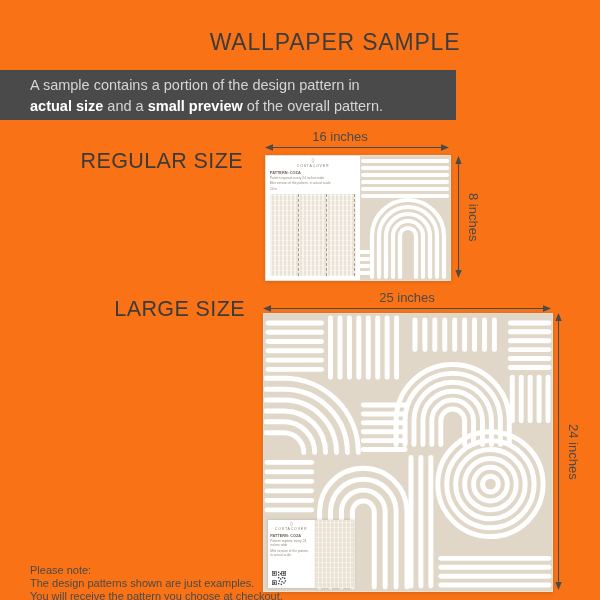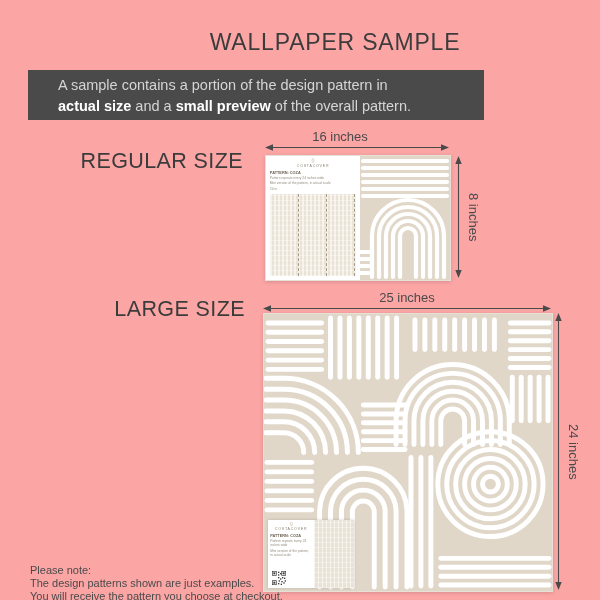--- a/index.html
+++ b/index.html
@@ -1,26 +1,26 @@
 <!DOCTYPE html>
 <html><head>
 <meta charset="utf-8">
 <style>
   html,body{margin:0;padding:0;background:#fff;}
-  #canvas{position:relative;width:600px;height:600px;background:#fca5a5;overflow:hidden;
+  #canvas{position:relative;width:600px;height:600px;background:#f97316;overflow:hidden;
           font-family:"Liberation Sans",sans-serif;color:#3d3d3d;}
   .abs{position:absolute;}
 
   
   .page-title{top:29px;left:0;width:670px;text-align:center;font-size:23px;font-weight:500;
               letter-spacing:.8px;color:#3c3c3c;}
 
   
   .banner{top:70px;left:0;width:456px;height:50px;background:#4a4a4a;box-sizing:border-box;
-          padding:5px 18px 0 30px;font-size:14.5px;line-height:1.48;color:#d5d5d5;margin-left:28px;}
+          padding:5px 18px 0 30px;font-size:14.5px;line-height:1.48;color:#d5d5d5;}
   .banner b{color:#ffffff;font-weight:700;}
 
   
   .sec-head{left:0;text-align:right;color:#3b3b3b;}
   .sec-head .h1{font-size:21.5px;font-weight:500;letter-spacing:.4px;line-height:26px;}
   .sec-head .h2{font-size:20px;font-weight:500;line-height:26px;}
   .reg-head{top:148px;width:243px;}
   .lg-head{top:296px;width:245px;}
 
   

